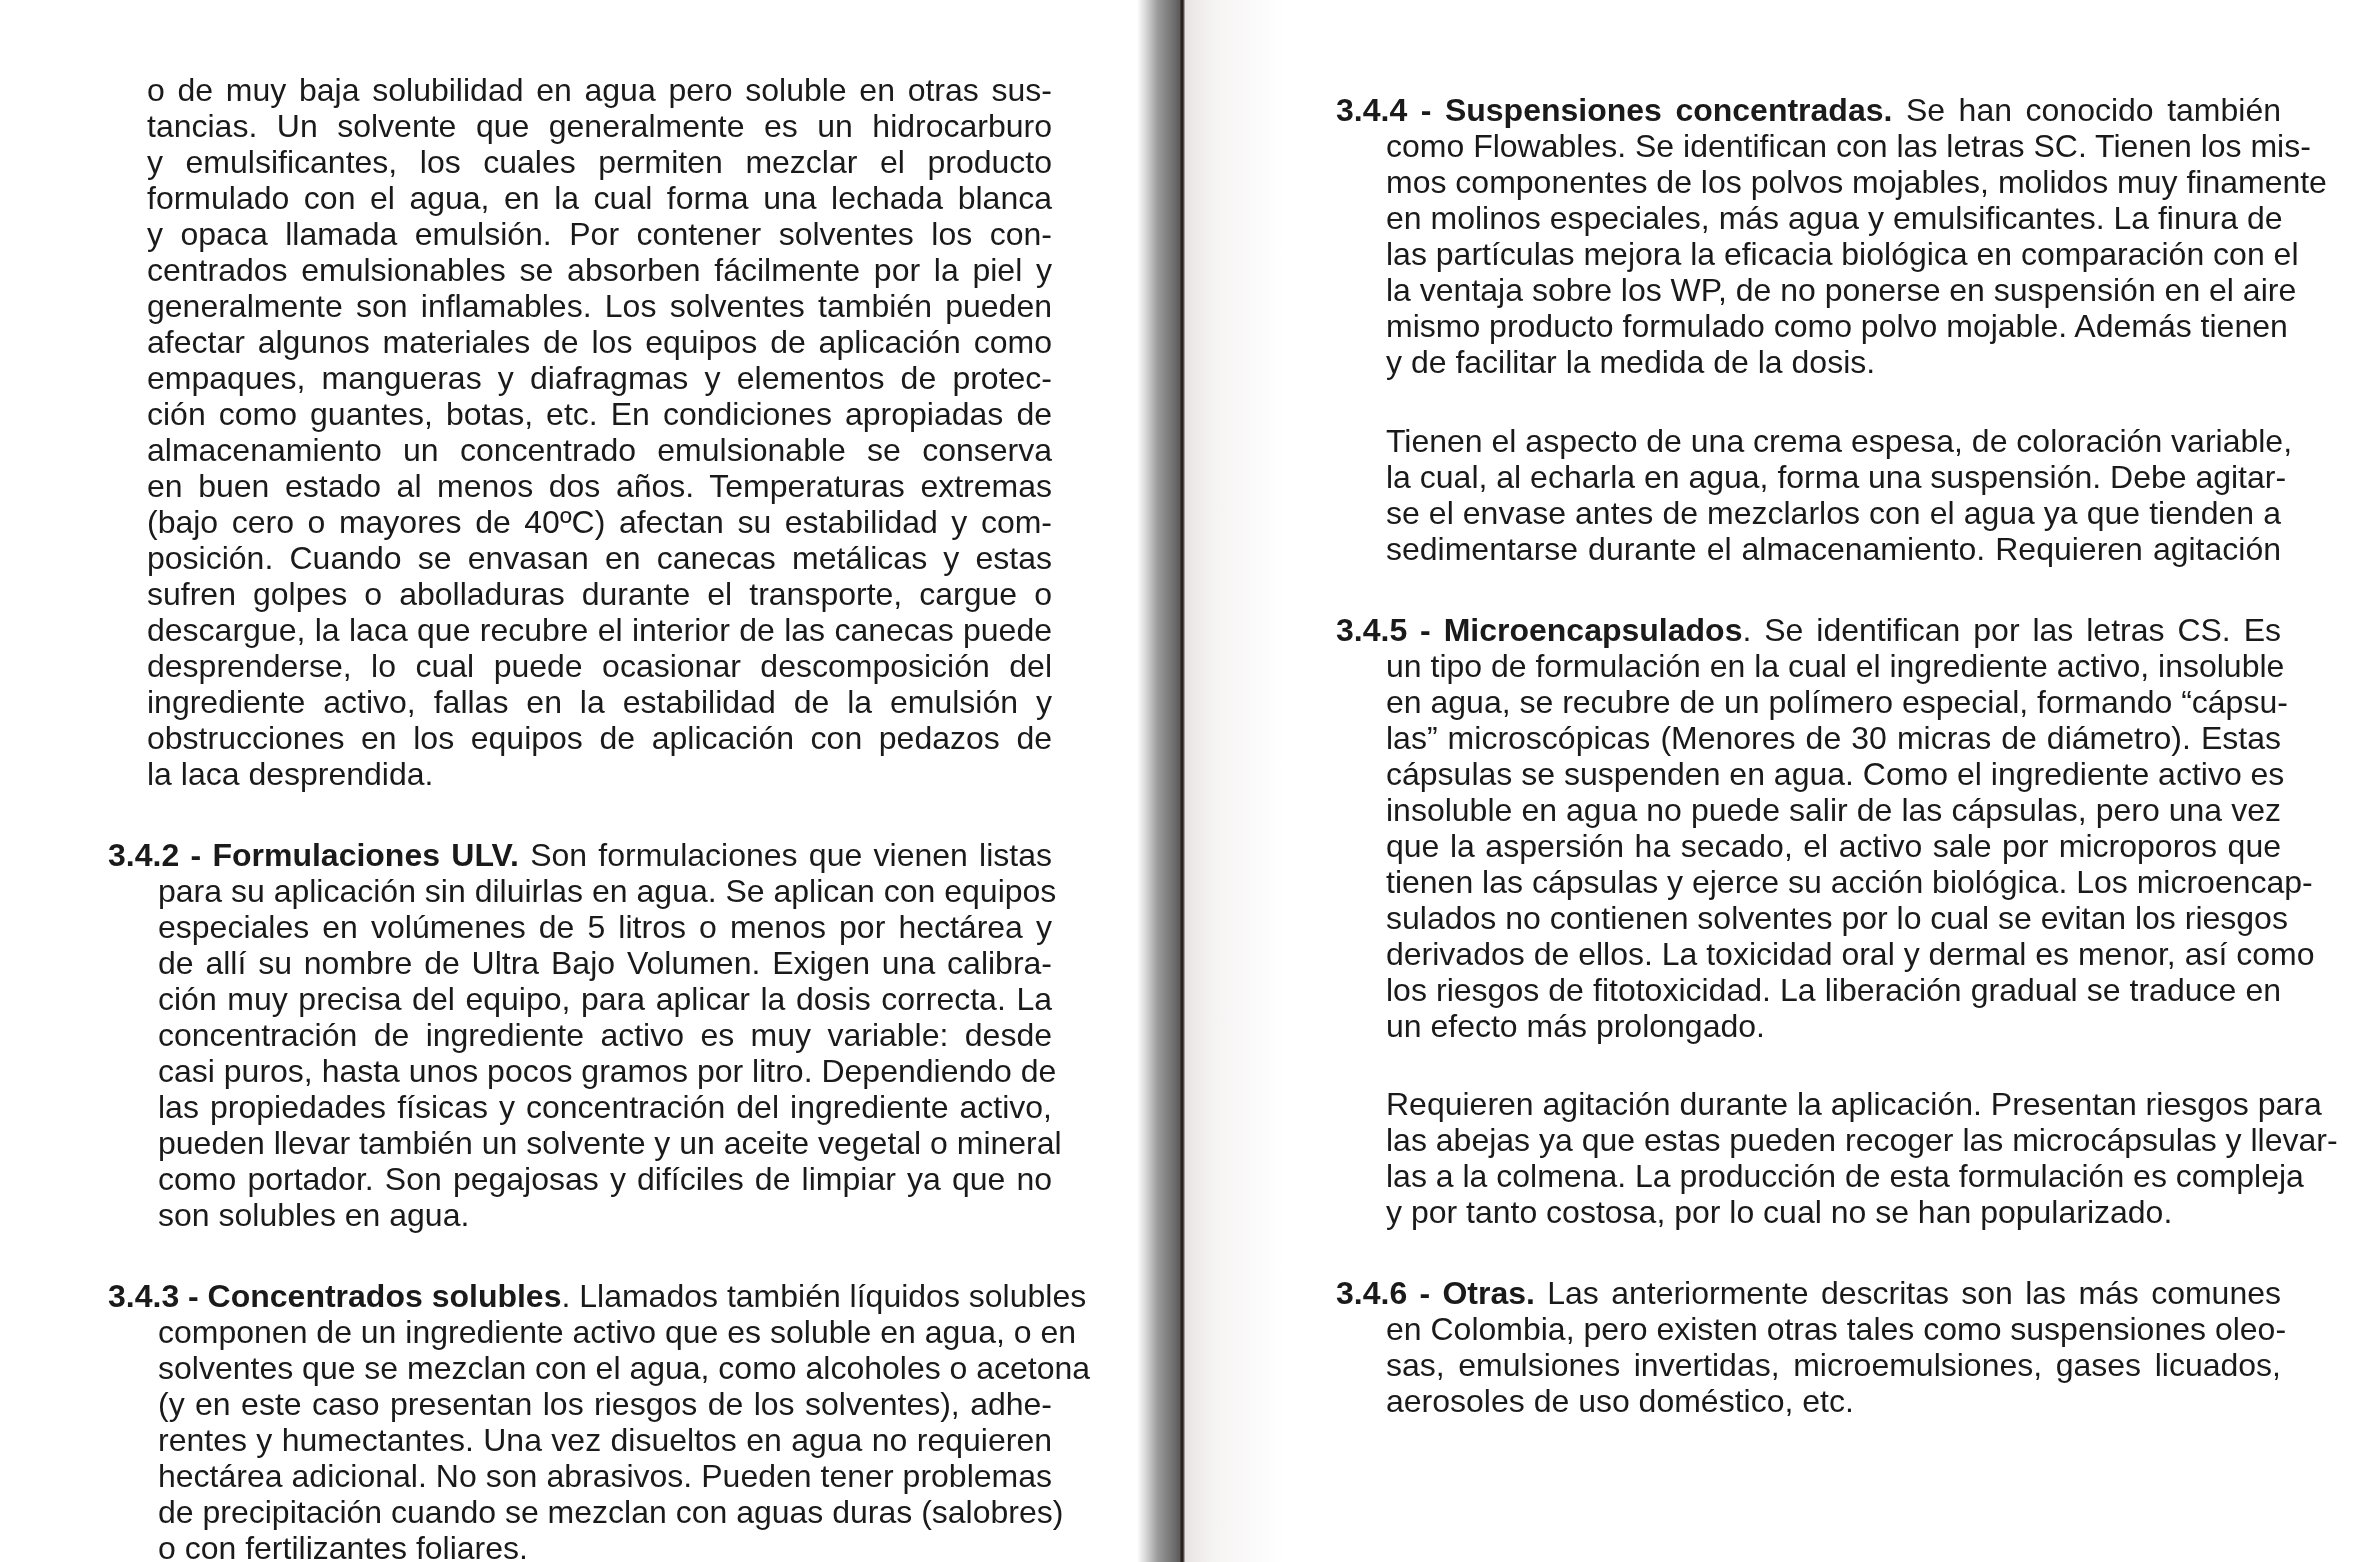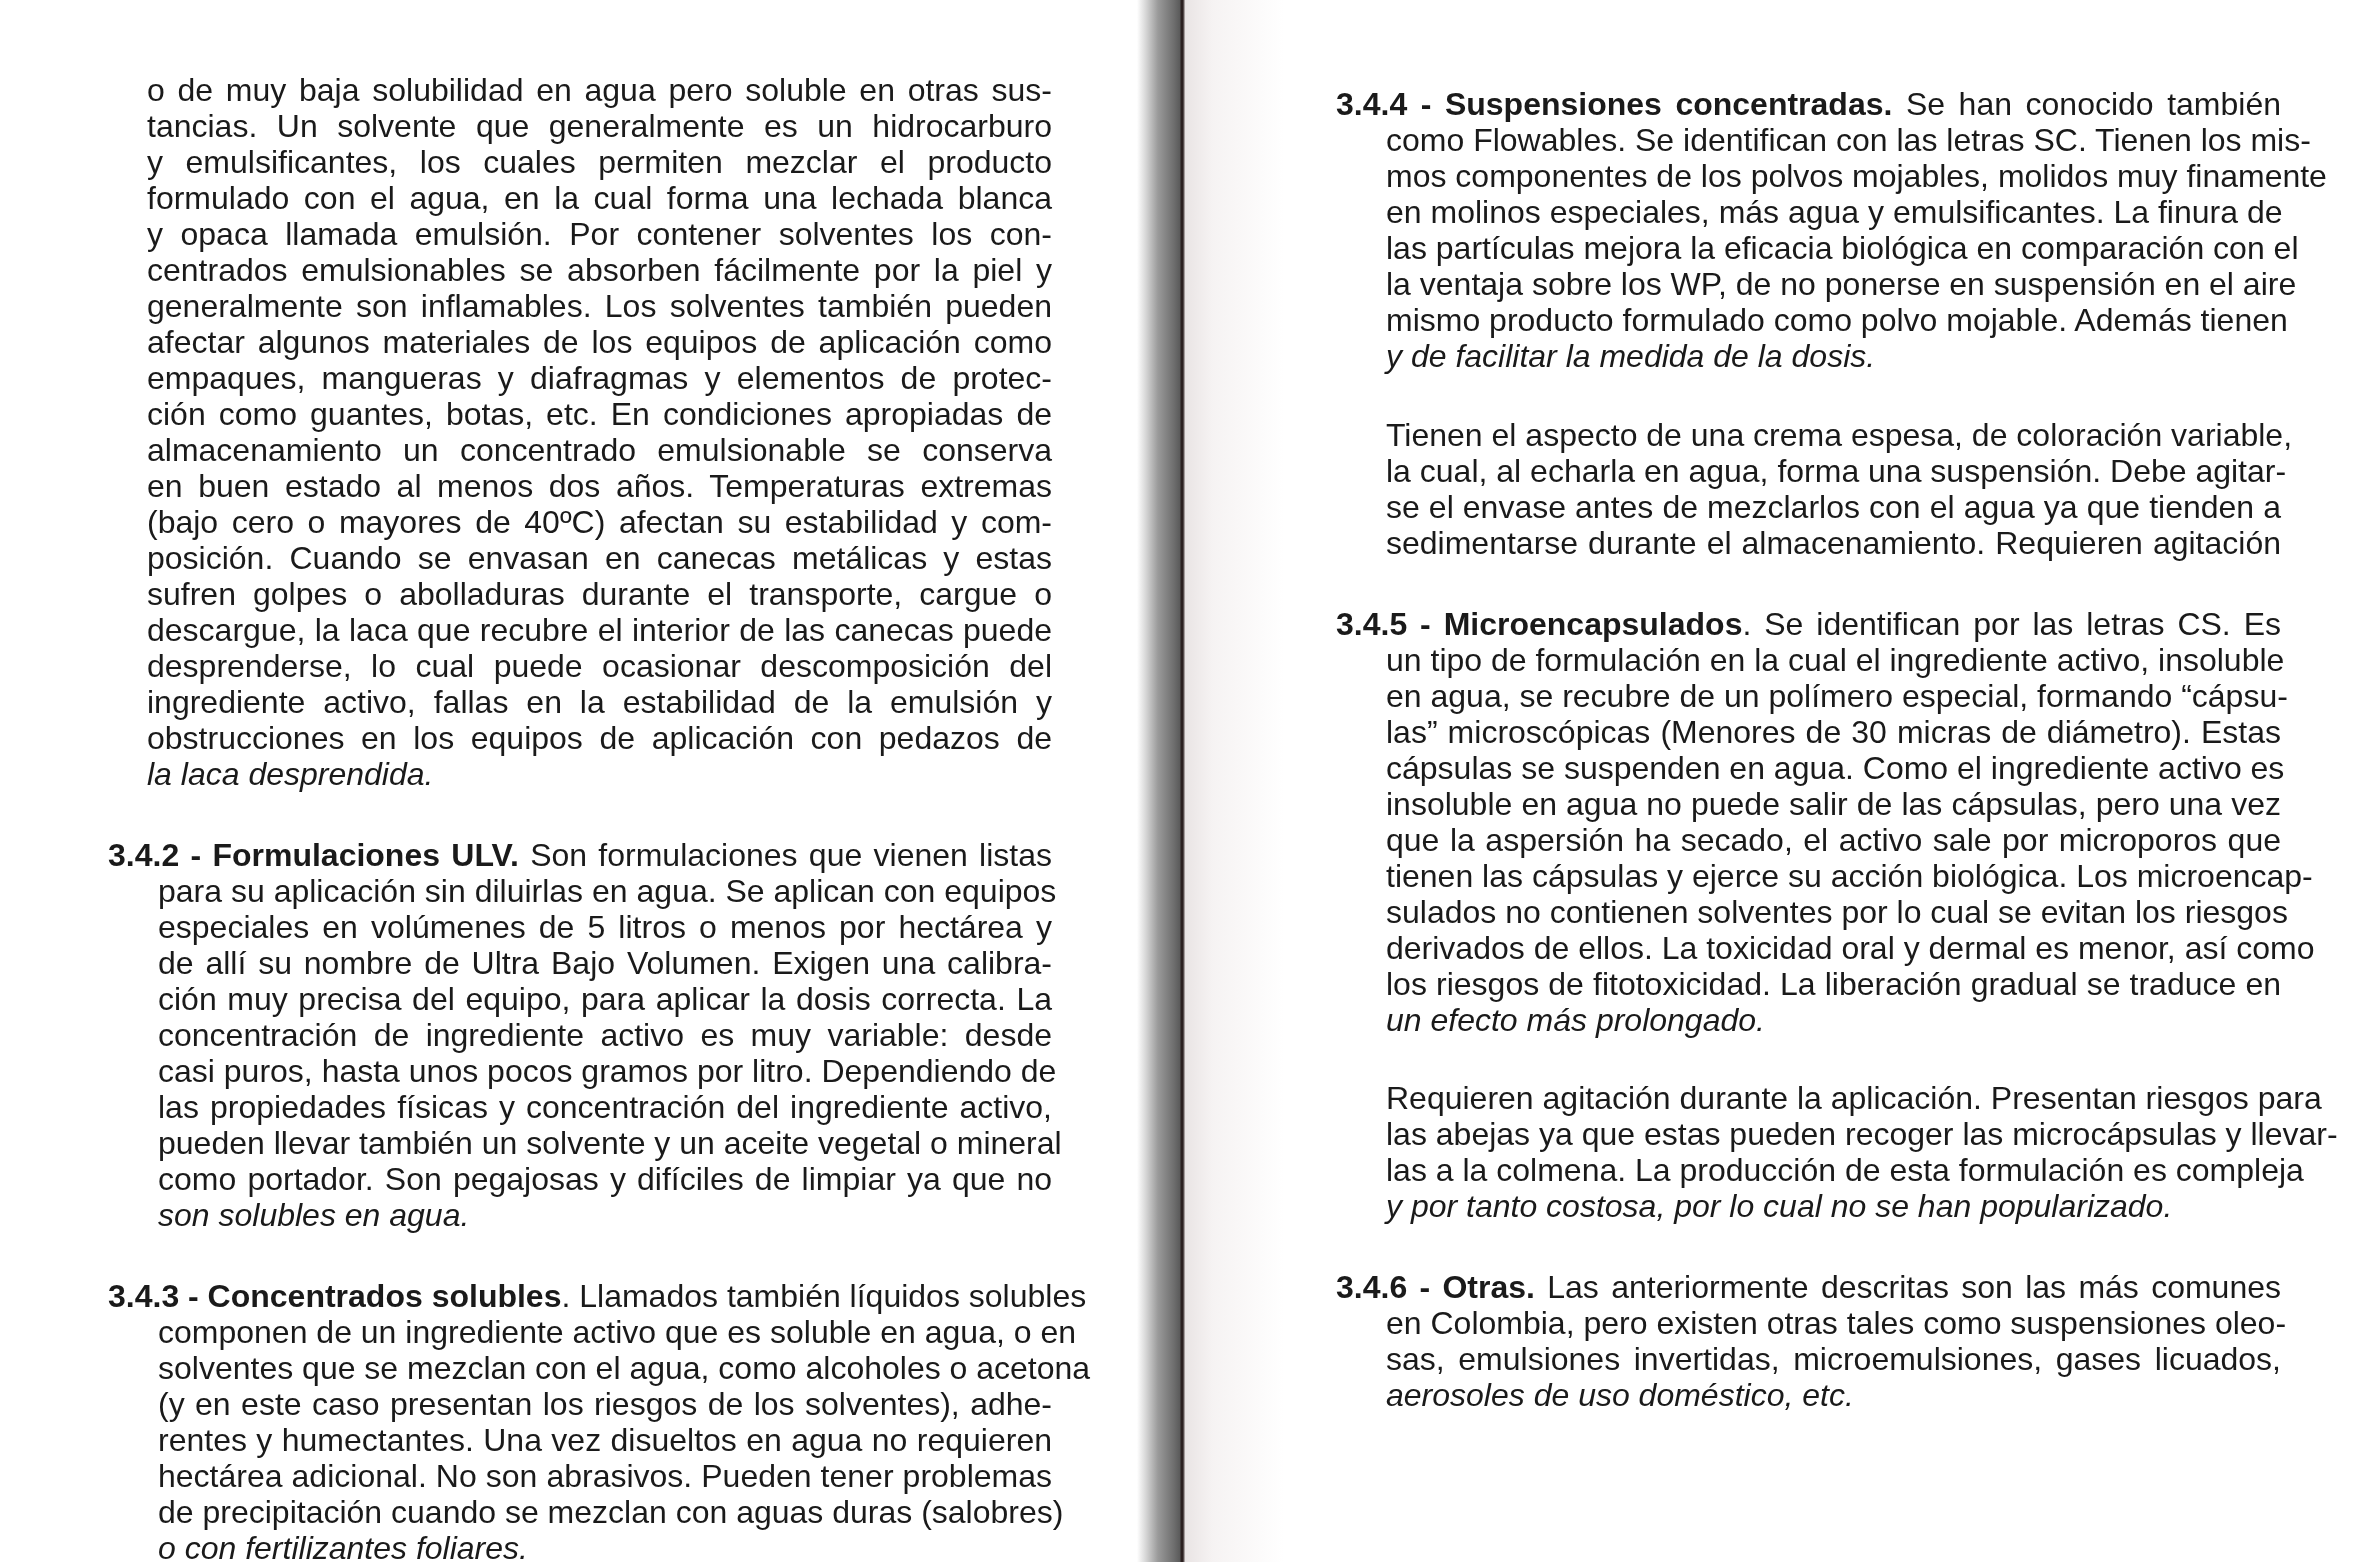--- a/index.html
+++ b/index.html
@@ -11,28 +11,28 @@
   }
   .page { position:absolute; top:0; height:1562px; }
   .page-left { left:0; width:1137px; background:#ffffff; }
   .page-right { left:1185px; width:1169px;
     background:linear-gradient(to right, #e9e4e4 0px, #f6f3f3 28px, #ffffff 99px, #ffffff 100%); }
   .gutter { position:absolute; top:0; left:1137px; width:48px; height:1562px;
     background:linear-gradient(to right, #ffffff 0px, #d8d8d8 8.5px, #9a9a9a 21px, #6e6e6e 37px, #5a5a5a 43px, #2b2020 44px, #2b2020 46px, #cfc8c8 48px);
   }
   .block { position:absolute; }
   .left-block { left:96px; width:968px; top:60px; }
-  .right-block { left:1324px; width:969px; top:74px; }
+  .right-block { left:1324px; width:969px; top:80px; }
   .para { margin:12px; }
   .line {
     display:block; white-space:nowrap; height:36px; line-height:36px;
     font-size:32px; text-align:justify; text-align-last:justify;
     letter-spacing:0px;
   }
-  .line.last { text-align:left; text-align-last:left;font-style:italic; }
+  .line.last { text-align:left; text-align-last:left; }
   .indent { padding-left:39px; }
   .cont { padding-left:50px; }
   .gap { height:21px; }
   .gap-sm { height:18.5px; }
   .heading-num, .heading-title { font-weight:bold; }
 </style>
 </head>
 <body>
 
 <div class="page page-left"></div>

